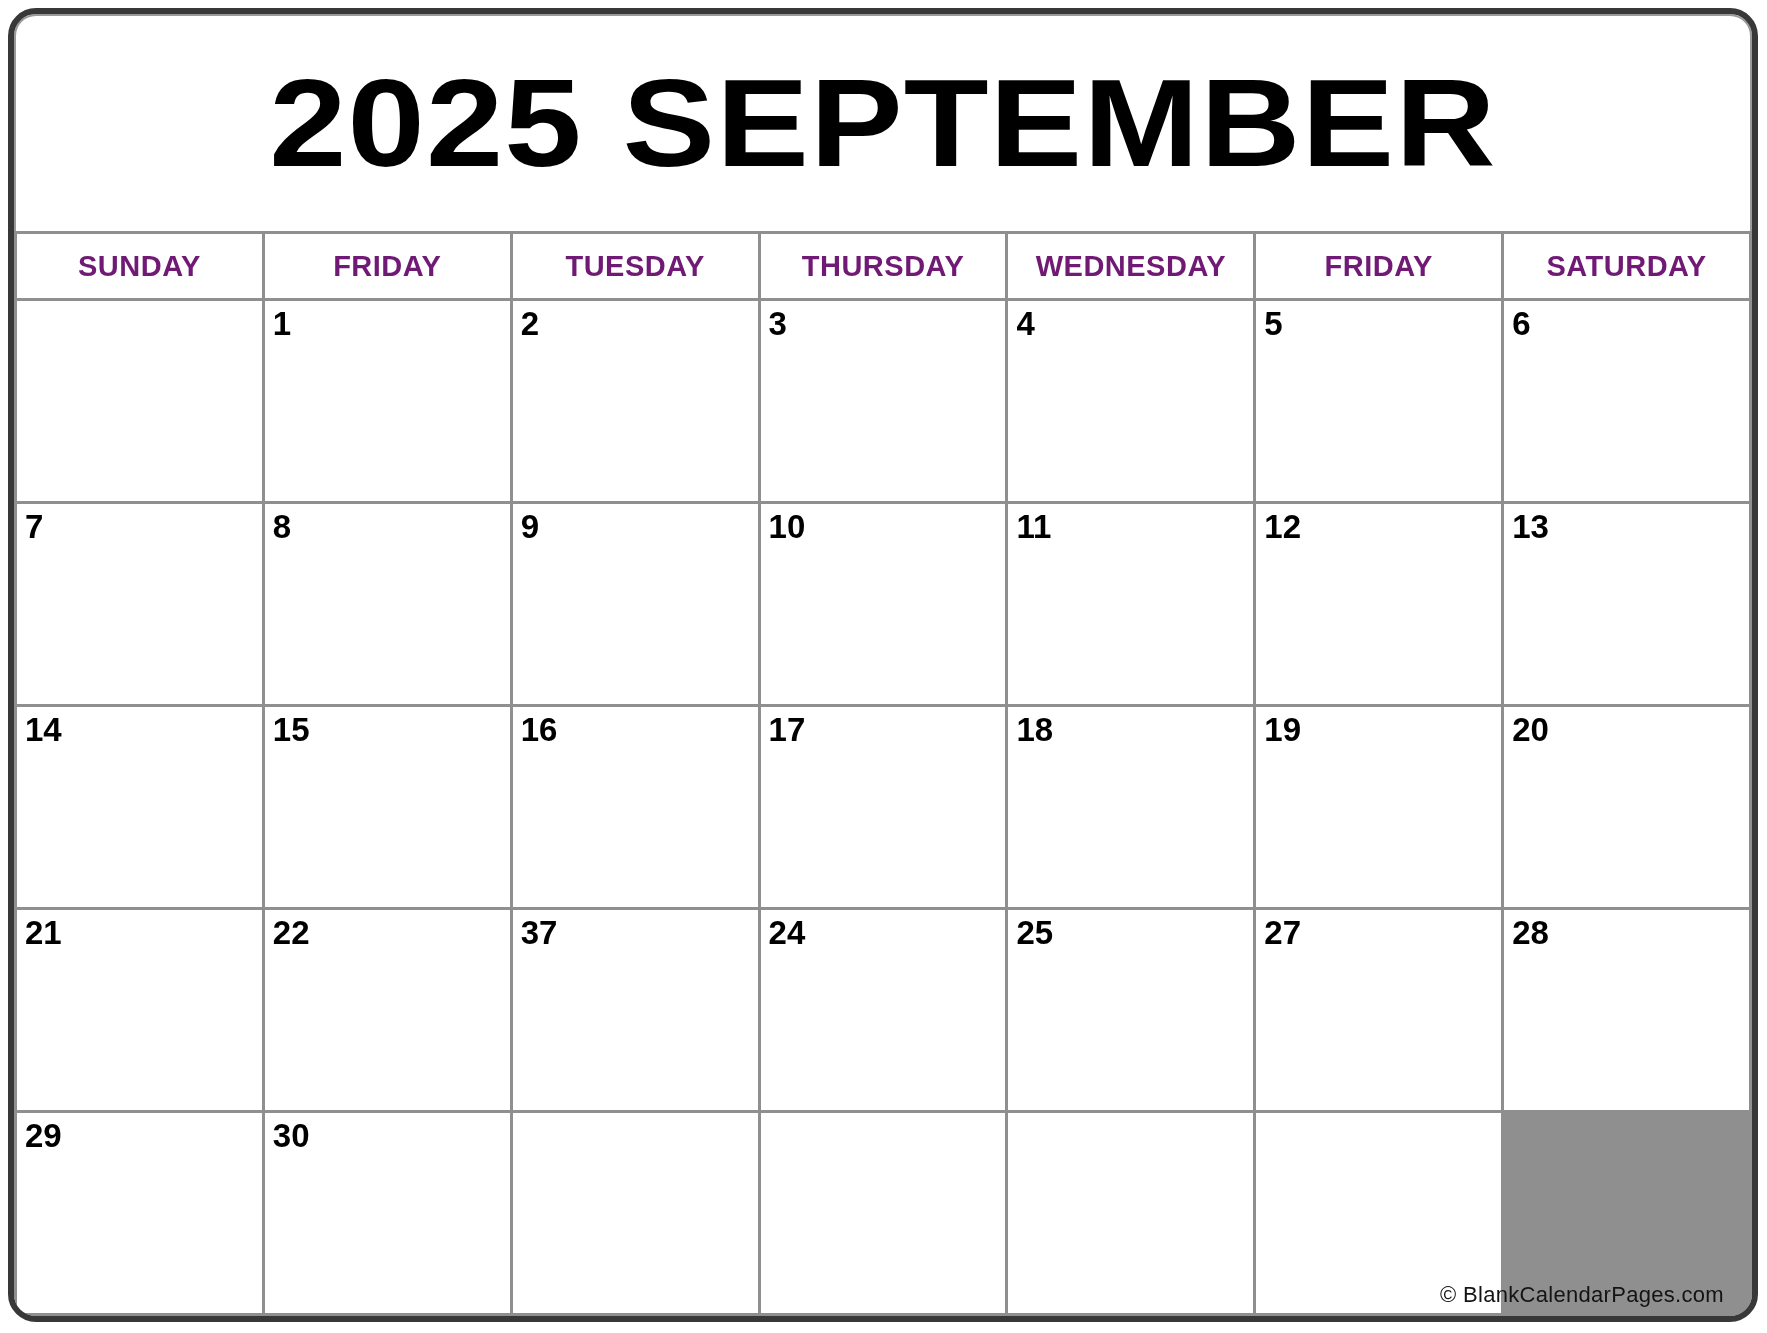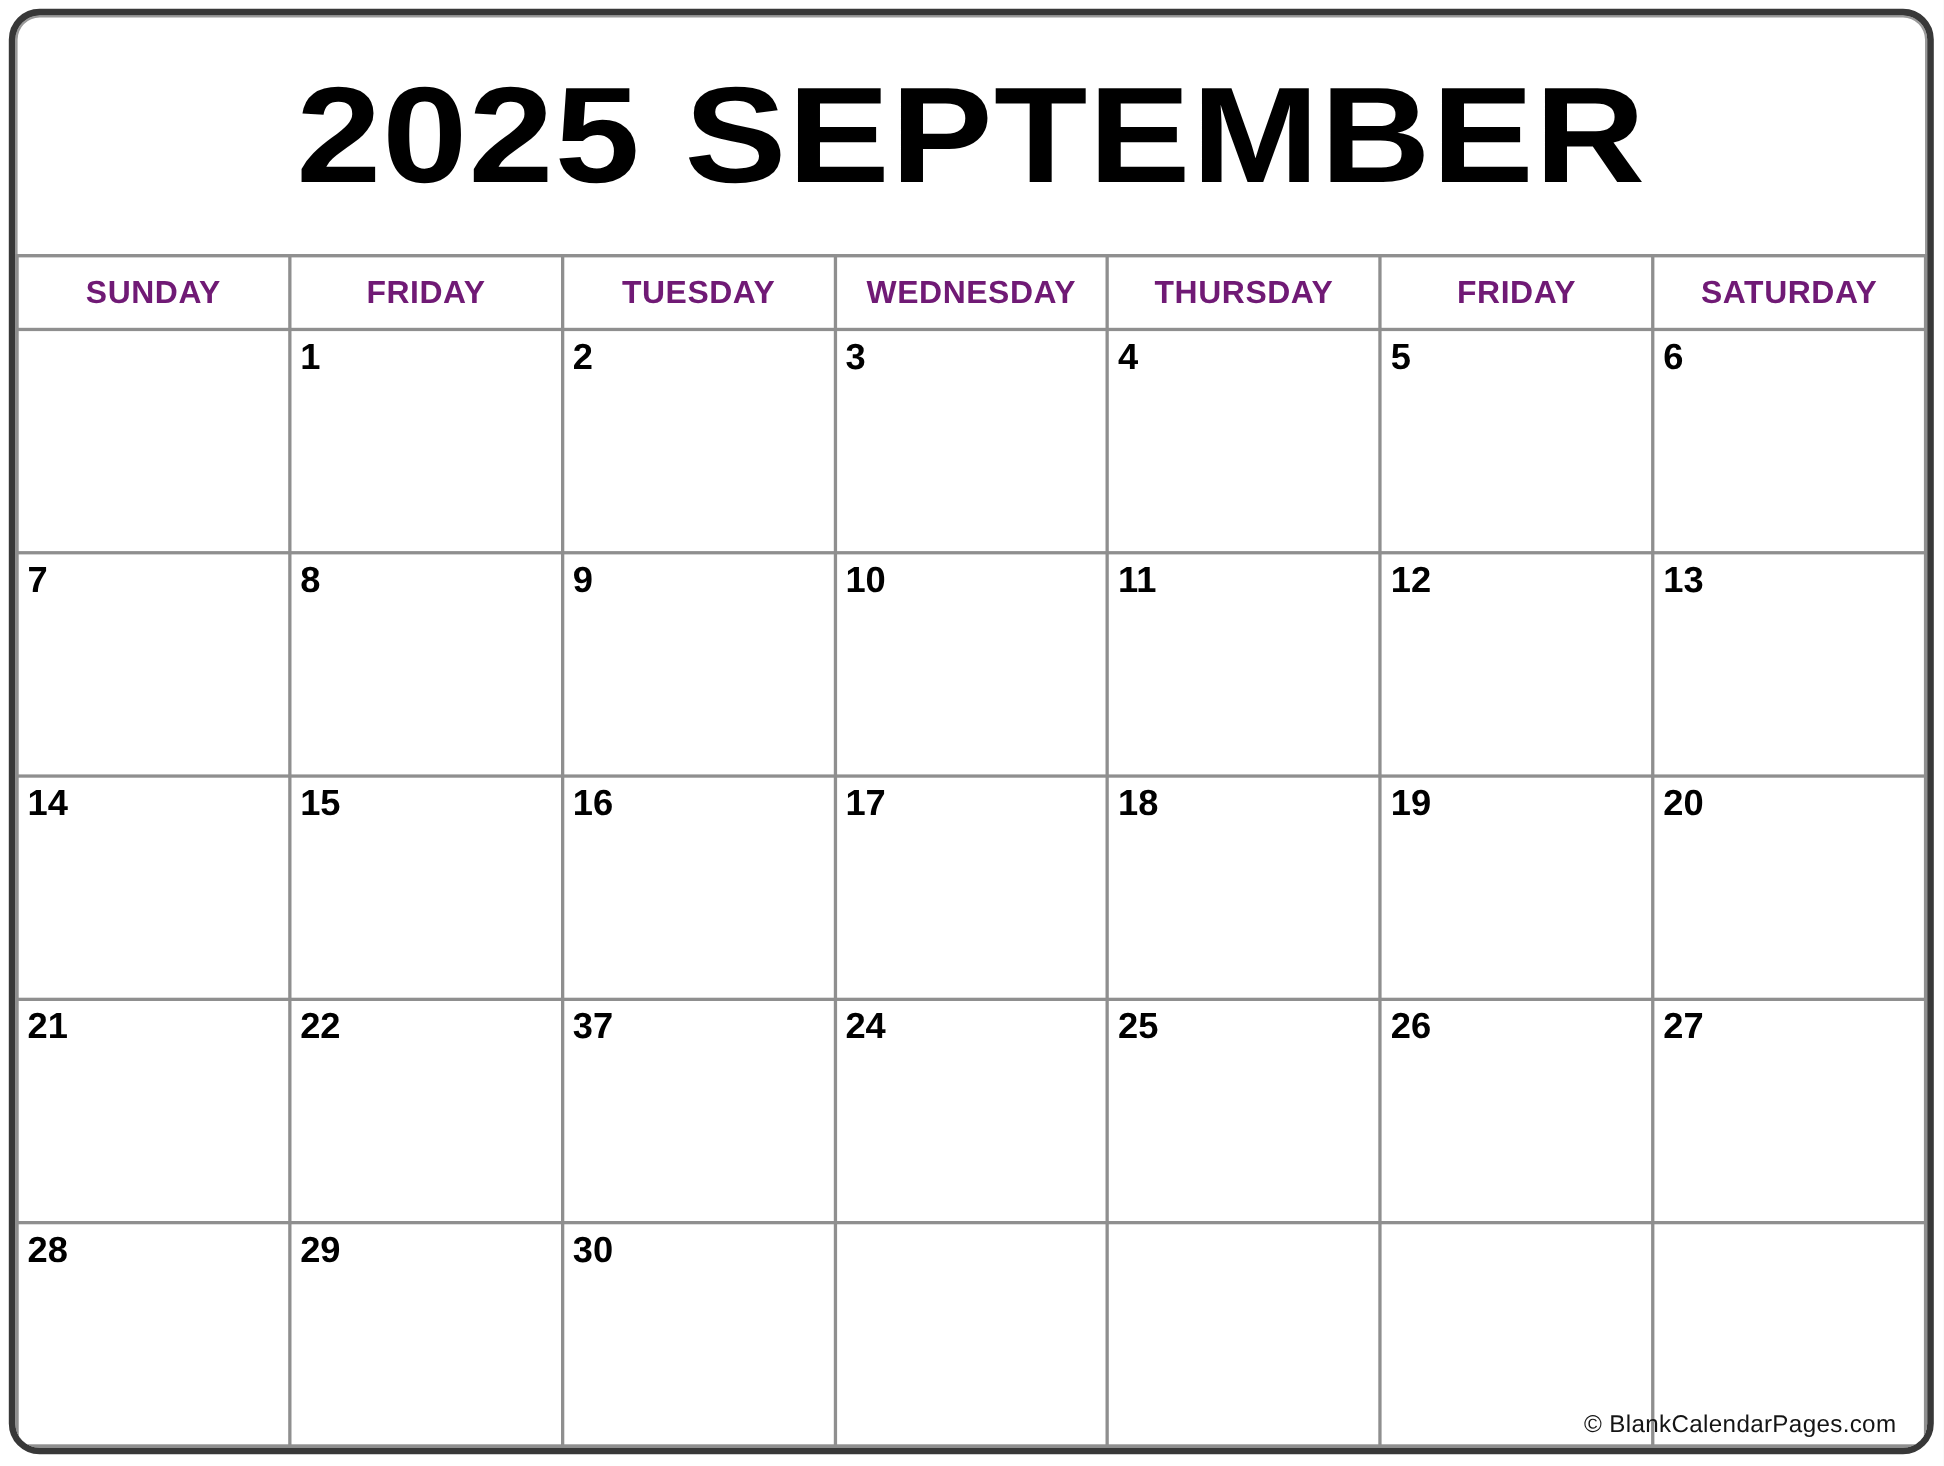--- a/index.html
+++ b/index.html
@@ -99,22 +99,22 @@
   <div class="card">
 
     <div class="title-area">
       <span class="title-text">2025 SEPTEMBER</span>
     </div>
 
     <div class="grid">
       <div class="dow">SUNDAY</div>
       <div class="dow">FRIDAY</div>
       <div class="dow">TUESDAY</div>
+      <div class="dow">THURSDAY</div>
       <div class="dow">WEDNESDAY</div>
-      <div class="dow">THURSDAY</div>
       <div class="dow">FRIDAY</div>
       <div class="dow">SATURDAY</div>
 
       <div class="cell"><span class="num"></span></div>
       <div class="cell"><span class="num">1</span></div>
       <div class="cell"><span class="num">2</span></div>
       <div class="cell"><span class="num">3</span></div>
       <div class="cell"><span class="num">4</span></div>
       <div class="cell"><span class="num">5</span></div>
       <div class="cell"><span class="num">6</span></div>
@@ -133,21 +133,20 @@
       <div class="cell"><span class="num">17</span></div>
       <div class="cell"><span class="num">18</span></div>
       <div class="cell"><span class="num">19</span></div>
       <div class="cell"><span class="num">20</span></div>
 
       <div class="cell"><span class="num">21</span></div>
       <div class="cell"><span class="num">22</span></div>
       <div class="cell"><span class="num">37</span></div>
       <div class="cell"><span class="num">24</span></div>
       <div class="cell"><span class="num">25</span></div>
-      <div class="cell"><span class="num">26</span></div>
       <div class="cell"><span class="num">27</span></div>
 
       <div class="cell"><span class="num">28</span></div>
       <div class="cell"><span class="num">29</span></div>
       <div class="cell"><span class="num">30</span></div>
       <div class="cell"><span class="num"></span></div>
       <div class="cell"><span class="num"></span></div>
       <div class="cell"><span class="num"></span></div>
       <div class="cell"><span class="num"></span></div>
     </div>

